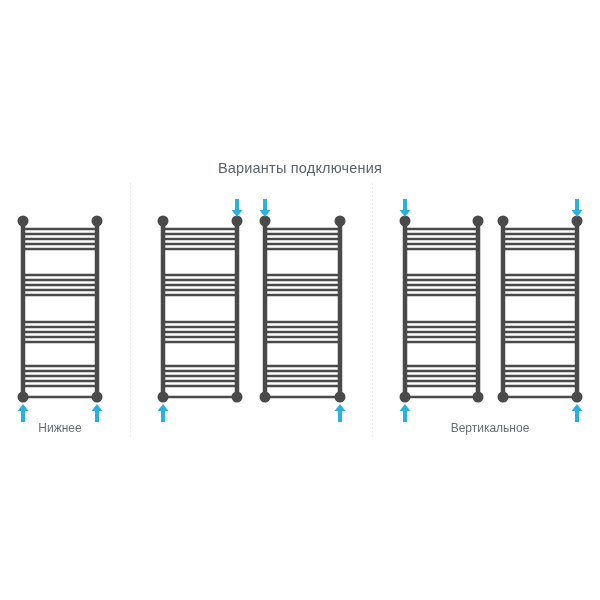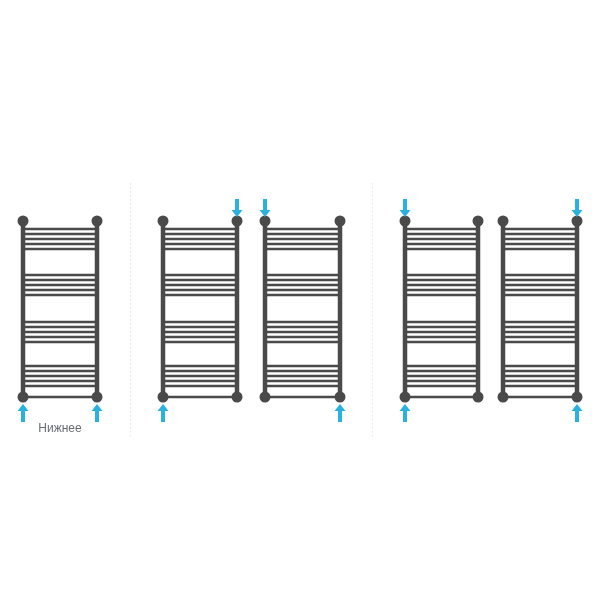--- a/index.html
+++ b/index.html
@@ -36,20 +36,21 @@
   #diagram {
     position: absolute;
     left: 0;
     top: 0;
   }
 </style>
 </head>
 <body>
 
 <div class="stage" style="background: rgb(255, 255, 255);">
+  <h2 class="figure-title" style="color: rgb(92, 99, 109); top: 160px;">Варианты подключения</h2>
   <svg id="diagram" width="600" height="600">
       <line x1="130.5" y1="183" x2="130.5" y2="437" stroke="#e7e7e7" stroke-width="1" stroke-dasharray="1.5 2.5"></line>
       <line x1="372.5" y1="183" x2="372.5" y2="437" stroke="#e7e7e7" stroke-width="1" stroke-dasharray="1.5 2.5"></line>
       <g>
         <line x1="23" y1="221" x2="23" y2="397" stroke="#4a4a4a" stroke-width="4.5" stroke-linecap="butt"></line>
         <line x1="97" y1="221" x2="97" y2="397" stroke="#4a4a4a" stroke-width="4.5" stroke-linecap="butt"></line>
         <line x1="23" y1="229" x2="97" y2="229" stroke="#4a4a4a" stroke-width="2.6" stroke-linecap="butt"></line>
         <line x1="23" y1="234" x2="97" y2="234" stroke="#4a4a4a" stroke-width="2.6" stroke-linecap="butt"></line>
         <line x1="23" y1="239" x2="97" y2="239" stroke="#4a4a4a" stroke-width="2.6" stroke-linecap="butt"></line>
         <line x1="23" y1="244" x2="97" y2="244" stroke="#4a4a4a" stroke-width="2.6" stroke-linecap="butt"></line>
@@ -196,13 +197,14 @@
         <line x1="503" y1="397" x2="577" y2="397" stroke="#4a4a4a" stroke-width="2.6" stroke-linecap="butt"></line>
         <circle cx="503" cy="221" r="5.5" fill="#4a4a4a"></circle>
         <circle cx="577" cy="221" r="5.5" fill="#4a4a4a"></circle>
         <circle cx="503" cy="397" r="5.5" fill="#4a4a4a"></circle>
         <circle cx="577" cy="397" r="5.5" fill="#4a4a4a"></circle>
         <polygon points="577,217 582.5,210 579,210 579,199 575,199 575,210 571.5,210" fill="#29b1e0"></polygon>
         <polygon points="577,404 582.5,411 579,411 579,422 575,422 575,411 571.5,411" fill="#29b1e0"></polygon>
       </g>
     </svg>
   <div class="section-label" id="label-0" style="left: -20px; top: 421px; color: rgb(104, 109, 116);">Нижнее</div>
+  <div class="section-label" id="label-2" style="left: 410px; top: 421px; color: rgb(104, 109, 116);">Вертикальное</div>
 </div>
 
 </body></html>

